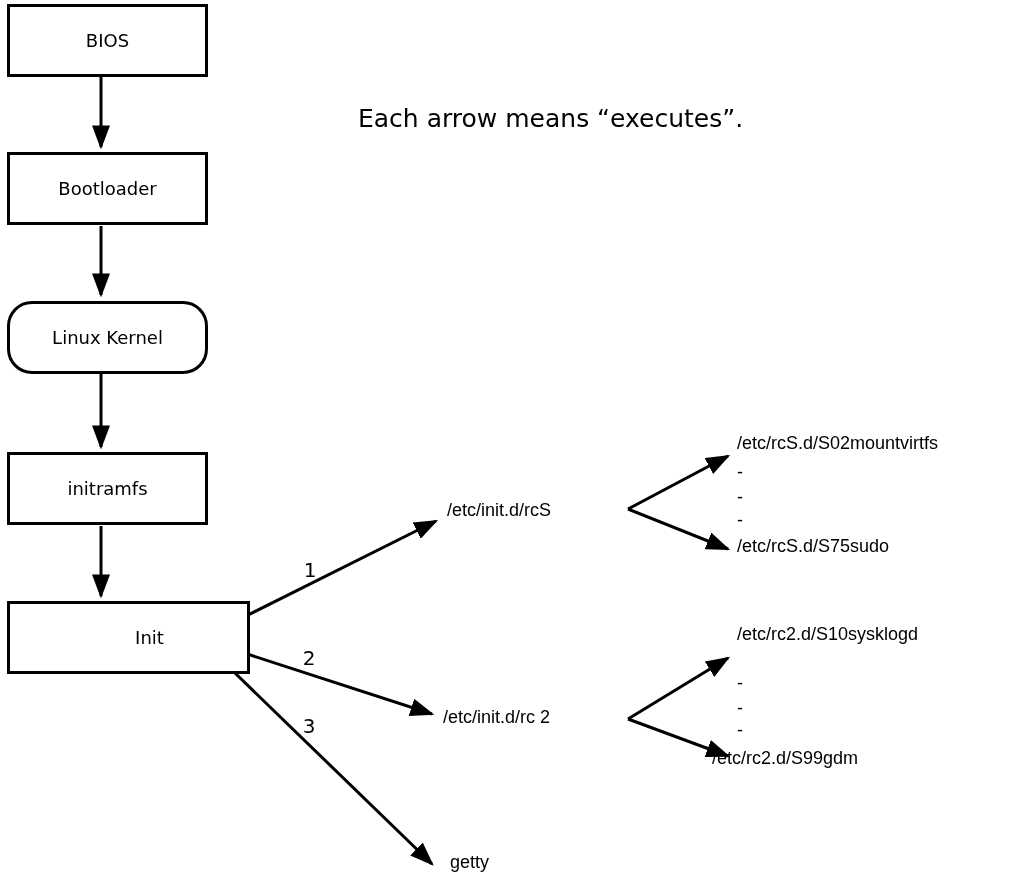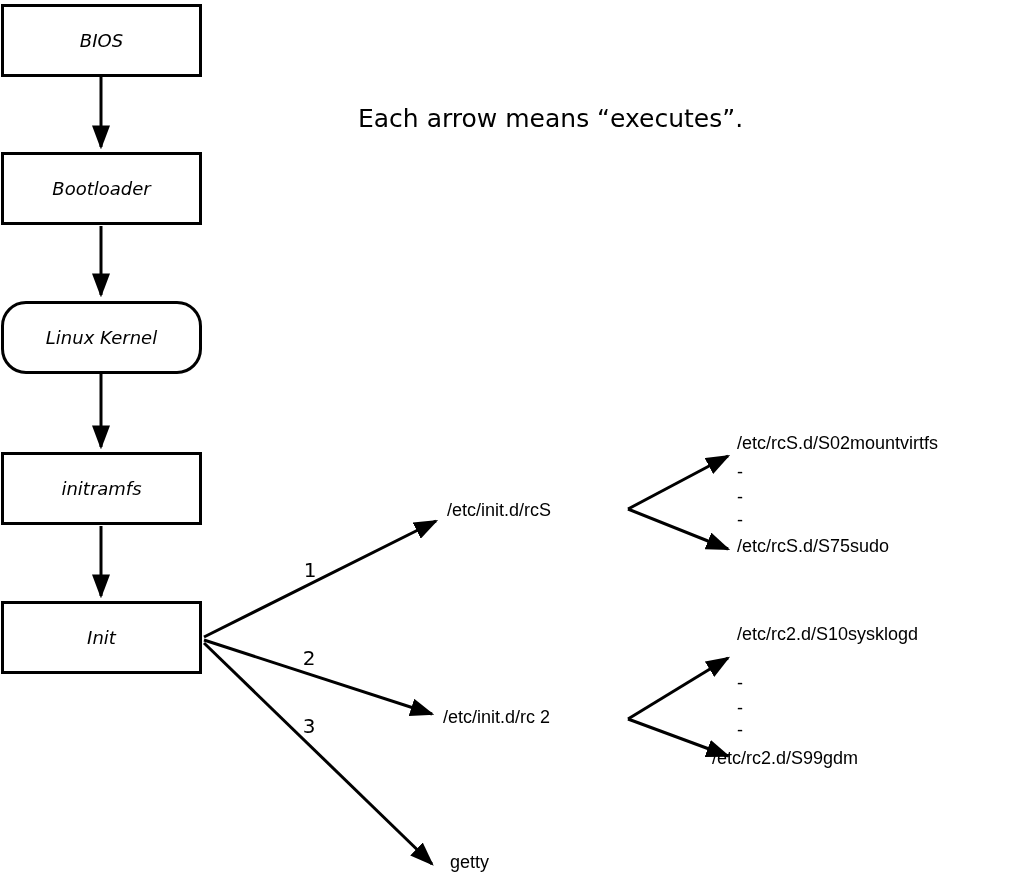--- a/index.html
+++ b/index.html
@@ -18,30 +18,29 @@
   }
   #edges {
     position: absolute;
     left: 0;
     top: 0;
     width: 1024px;
     height: 875px;
   }
   .node-box {
     position: absolute;
-    left: 1px;
+    left: 7px;
     width: 195px;
     height: 67px;
     border: 3px solid #000000;
     background: #ffffff;
     display: flex;
     align-items: center;
     justify-content: center;
     font-size: 18px;
-    font-style: italic;
   }
   .mono-label {
     position: absolute;
     font-family: Liberation Sans, sans-serif;
     font-size: 18px;
     line-height: 24px;
     white-space: pre;
   }
   .note {
     position: absolute;
@@ -81,21 +80,21 @@
       <line x1="628" y1="719" x2="728" y2="756" marker-end="url(#ah)"></line>
     </g>
   </svg>
 
   <div class="note" style="left:358px; top:104px;">Each arrow means “executes”.</div>
 
   <div class="node-box" style="top:4px;">BIOS</div>
   <div class="node-box" style="top:152px;">Bootloader</div>
   <div class="node-box" style="top:301px;border-radius:25px;">Linux Kernel</div>
   <div class="node-box" style="top:452px;">initramfs</div>
-  <div class="node-box" style="top:601px;">Init</div>
+  <div class="node-box" style="top:601px;padding-left:42px;">Init</div>
 
   <div class="edge-num" style="left:310px; top:570px;">1</div>
   <div class="edge-num" style="left:309px; top:658px;">2</div>
   <div class="edge-num" style="left:309px; top:726px;">3</div>
 
   <div class="mono-label" style="left:447px; top:498px;">/etc/init.d/rcS</div>
   <div class="mono-label" style="left:443px; top:705px;">/etc/init.d/rc 2</div>
   <div class="mono-label" style="left:450px; top:850px;">getty</div>
 
   <div class="mono-label" style="left:737px; top:431px;">/etc/rcS.d/S02mountvirtfs</div>

